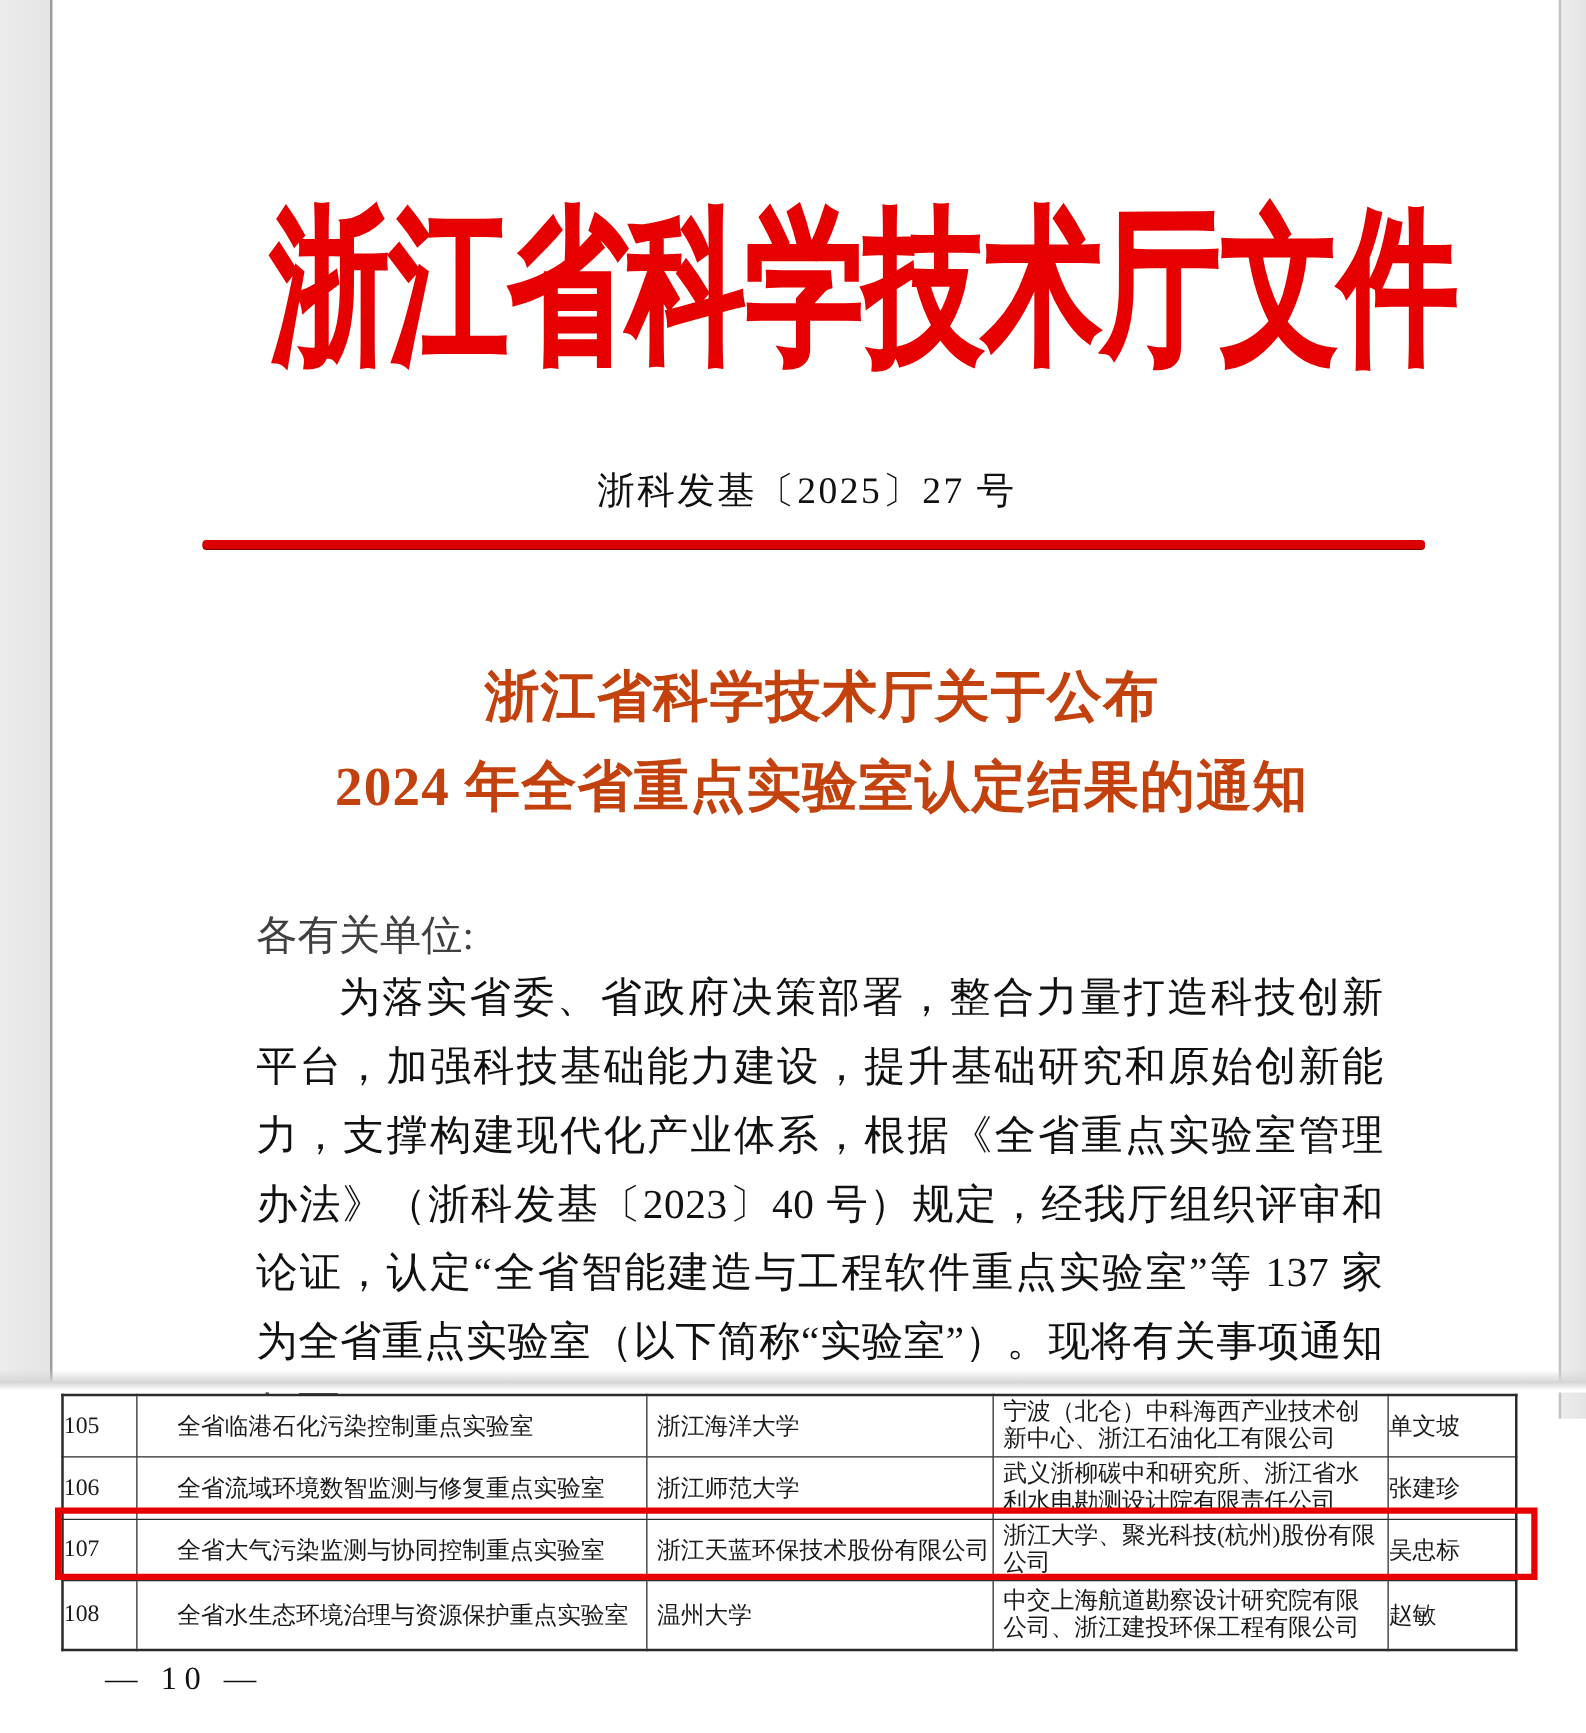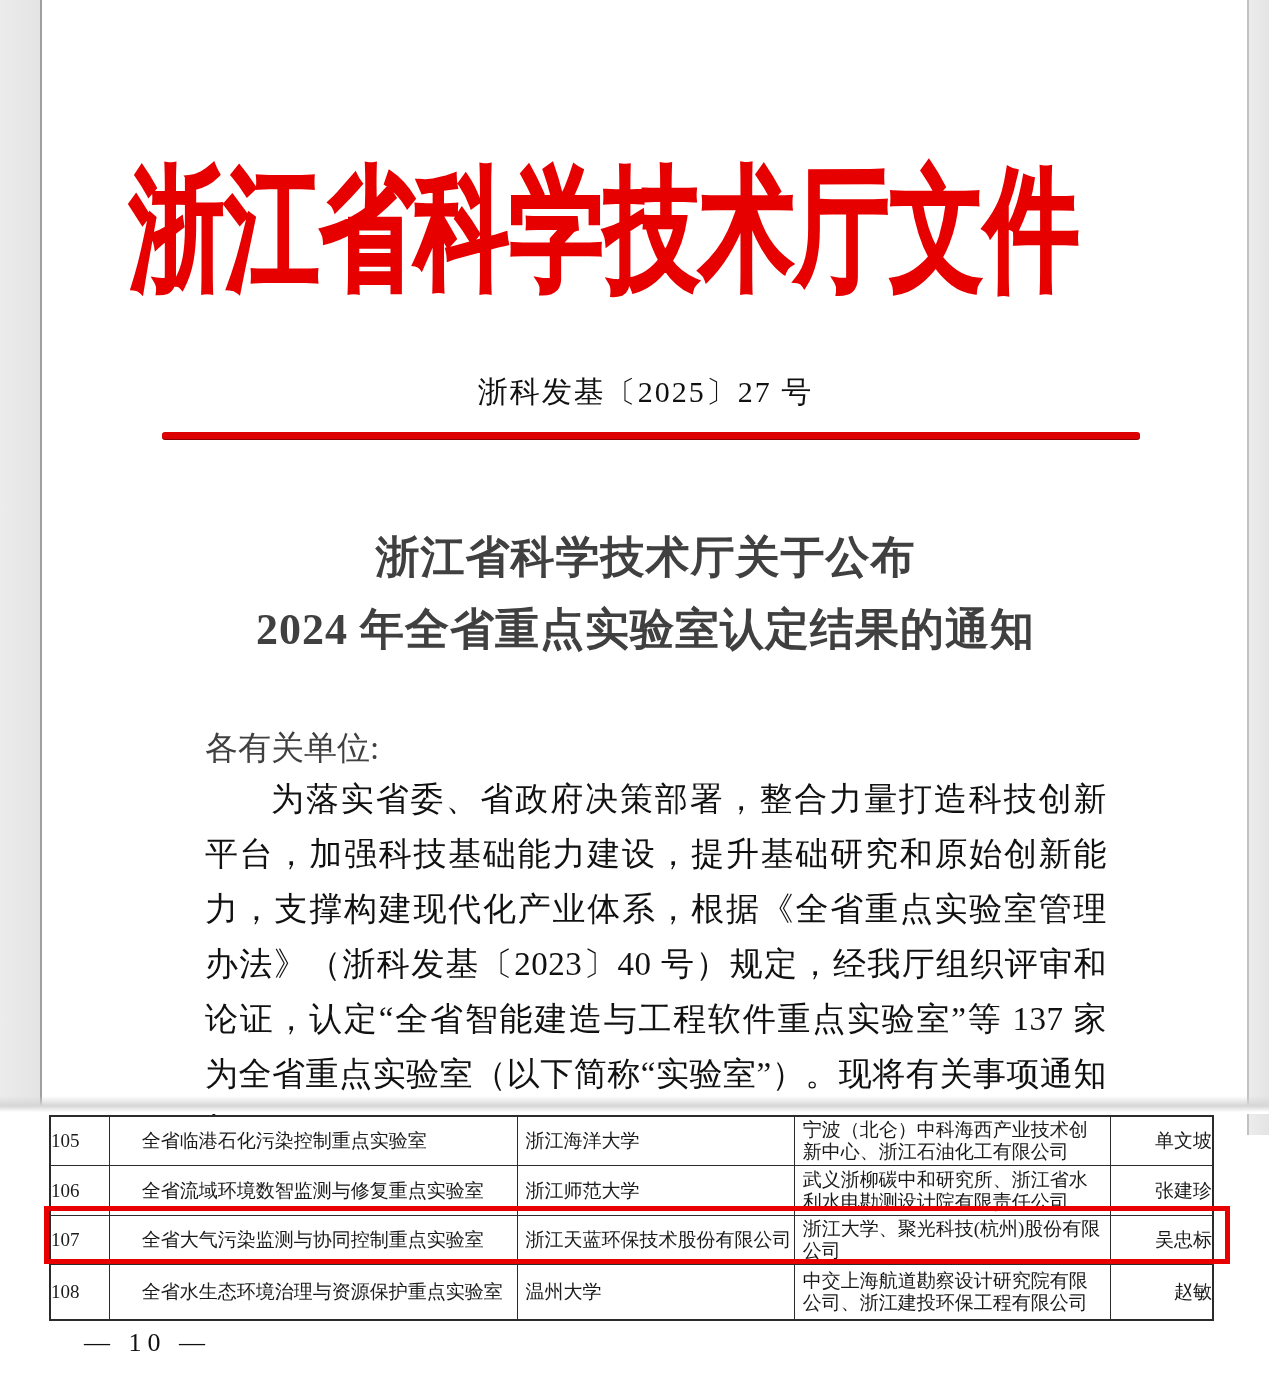--- a/index.html
+++ b/index.html
@@ -17,21 +17,21 @@
     top: 0;
     background: linear-gradient(to right, #ececec, #e4e4e4);
   }
   .side-margin.left  { left: 0;  width: 42px; height: 1112px; border-right: 2px solid #9f9f9f; }
   .side-margin.right { left: 1247px; width: 22px; height: 1135px; border-left: 2px solid #c2c2c2; }
 
   .red-title-wrap {
     position: absolute;
     top: 150px; left: 43px;
     width: 1124px; height: 160px;
-    display: flex; align-items: center; justify-content: center;
+    display: flex; align-items: center; justify-content: flex-end;
   }
   .red-title {
     font-size: 94px;
     font-weight: 900;
     color: #e60000;
     letter-spacing: 1px;
     white-space: nowrap;
     transform: scaleY(1.42);
     transform-origin: center;
     -webkit-text-stroke: 2px #e60000;
@@ -48,26 +48,26 @@
   .red-rule {
     position: absolute;
     top: 432px; left: 162px;
     width: 978px; height: 7px;
     background: #dd0000;
     border-radius: 3px;
     box-shadow: 0 1px 0 #8a0000;
   }
   .notice-title {
     position: absolute;
-    left: 43px;
+    left: 55px;
     width: 1205px;
     text-align: center;
     font-size: 44px;
     font-weight: bold;
-    color: #404040;
+    color: #c2410c;
     letter-spacing: 1px;
   }
   .notice-title.line1 { top: 528px; }
   .notice-title.line2 { top: 600px; }
 
   .salutation {
     position: absolute;
     top: 726px; left: 205px;
     font-size: 33px;
     color: #404040;
@@ -105,21 +105,21 @@
     border: 1.6px solid #2b2b2b;
     vertical-align: middle;
     color: #1a1a1a;
     overflow: hidden;
   }
   .result-table { border: 2px solid #2b2b2b; }
   td.col-no      { width: 59px;  font-family: "Liberation Serif", serif; }
   td.col-lab     { width: 406px; padding-left: 32px; white-space: nowrap; }
   td.col-inst    { width: 276px; padding-left: 8px;  }
   td.col-partner { width: 315px; padding: 2px 6px 2px 8px; line-height: 22px; }
-  td.col-person  { width: 102px; text-align: right; }
+  td.col-person  { width: 102px; text-align: left; }
   tr.row-h1 { height: 48px; }
   tr.row-h2 { height: 50px; }
   tr.row-h3 { height: 45px; }
   tr.row-h4 { height: 55px; }
 
   .highlight-box {
     position: absolute;
     top: 1206px; left: 44px;
     width: 1186px; height: 58px;
     border: 5px solid #e80000;

